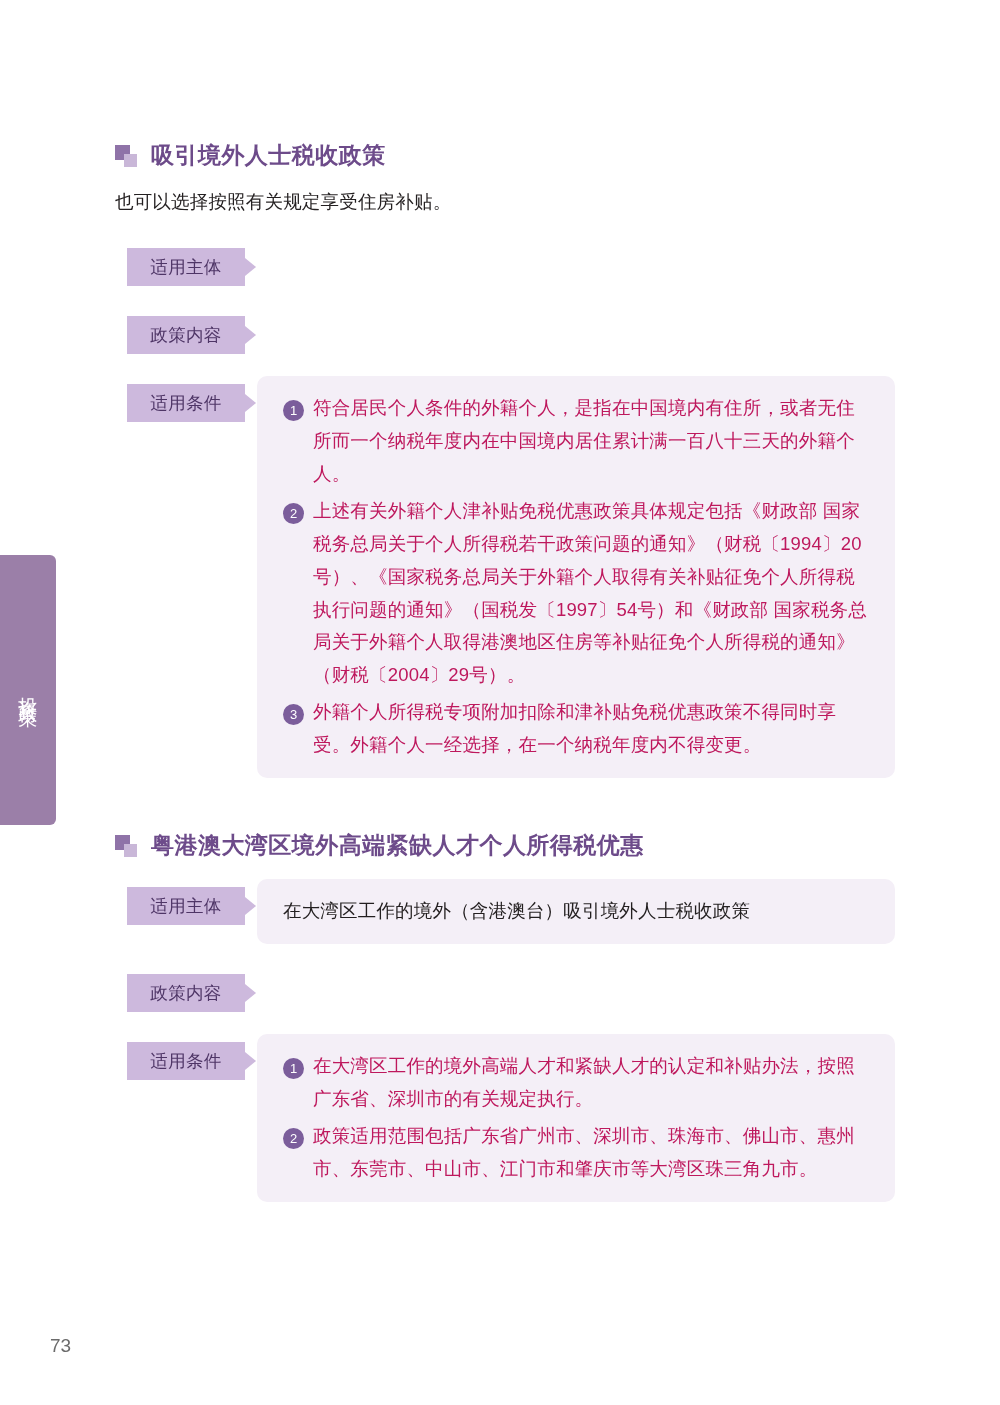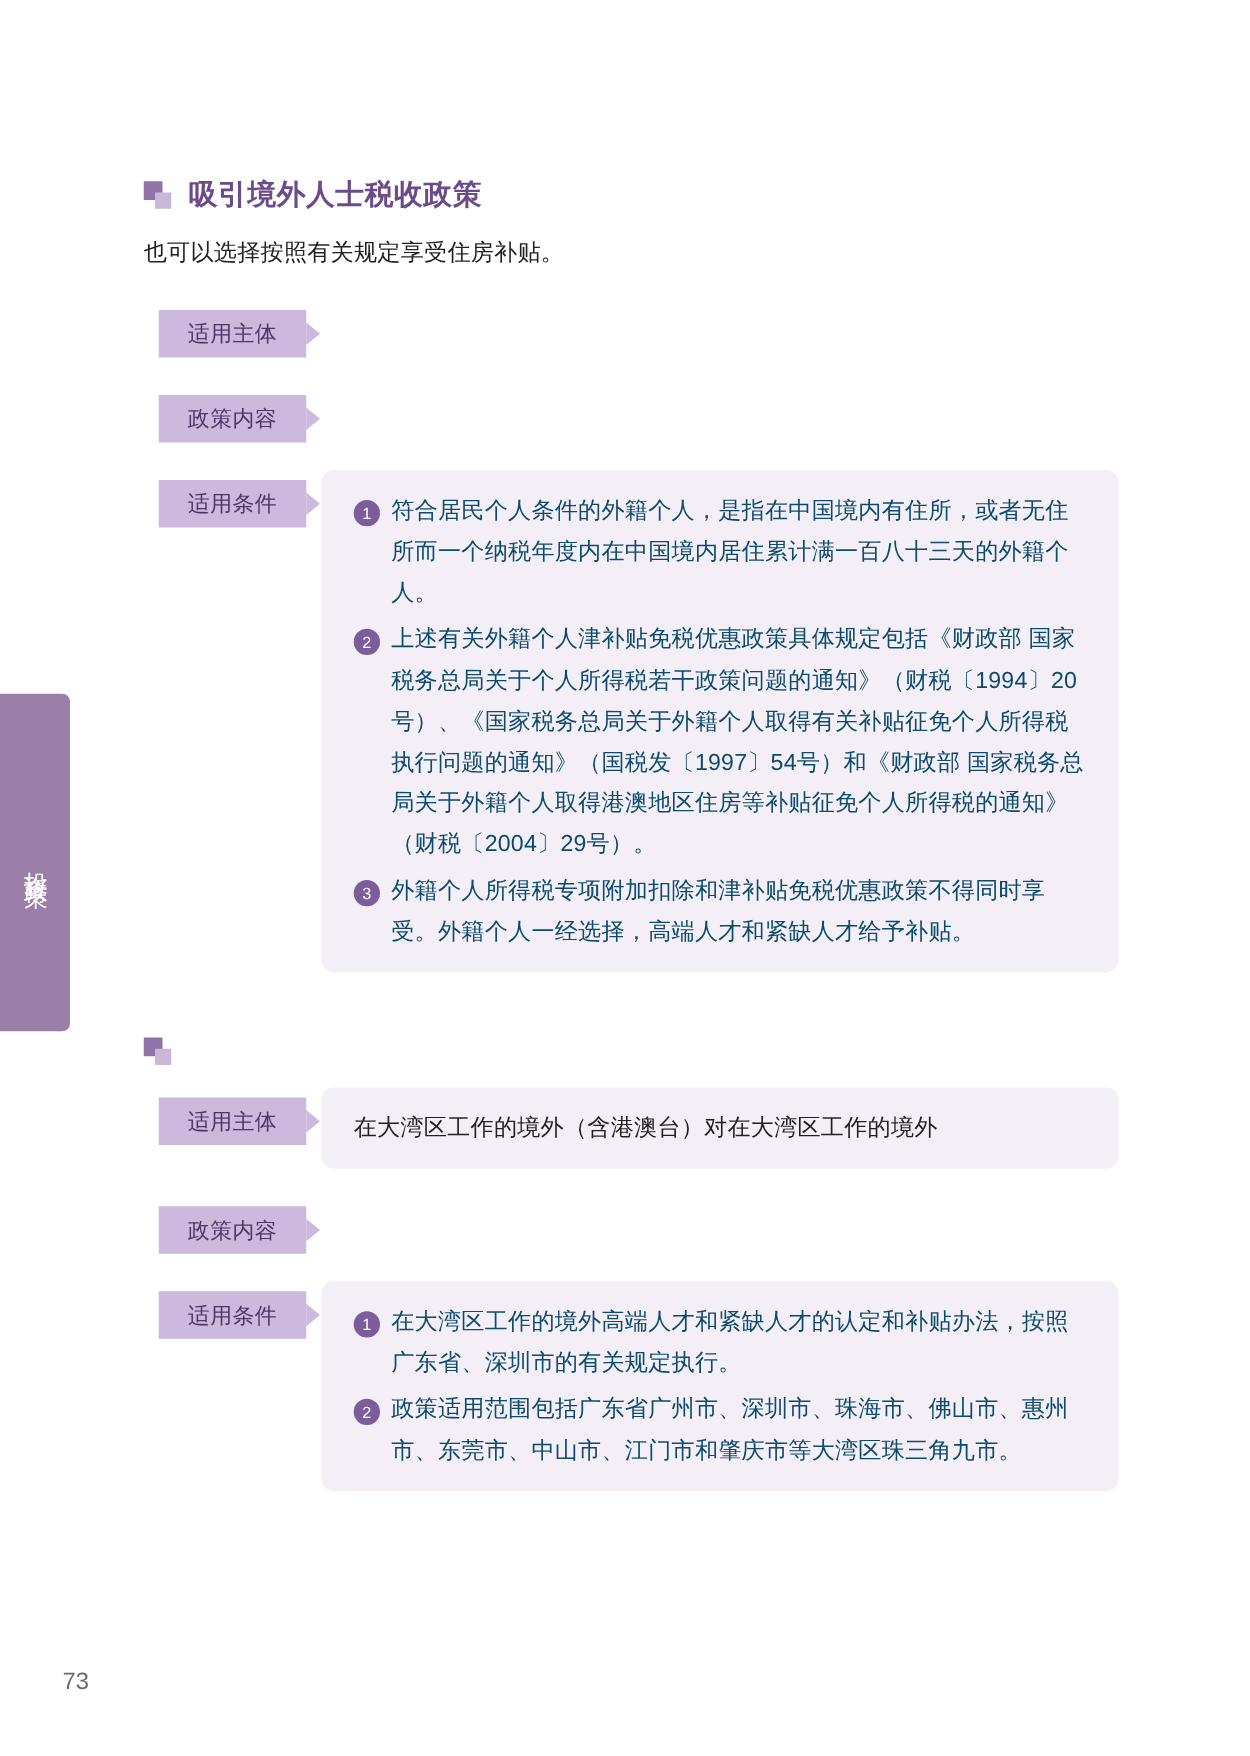--- a/index.html
+++ b/index.html
@@ -170,21 +170,21 @@
     line-height: 21px;
     text-align: center;
     margin-top: 8px;
     margin-right: 9px;
     font-family: "Liberation Sans", sans-serif;
   }
   .num-text {
     font-size: 18.5px;
     line-height: 1.78;
     letter-spacing: 0.01em;
-    color: #0c4a6e;
+    color: #be185d;
   }
 
   .gap-large { height: 30px; }
 
   .page-number {
     position: absolute;
     left: 50px;
     bottom: 48px;
     font-size: 19px;
     color: #6b6b6b;
@@ -233,43 +233,44 @@
               <li>
                 <span class="num-badge">1</span>
                 <span class="num-text">符合居民个人条件的外籍个人，是指在中国境内有住所，或者无住所而一个纳税年度内在中国境内居住累计满一百八十三天的外籍个人。</span>
               </li>
               <li>
                 <span class="num-badge">2</span>
                 <span class="num-text">上述有关外籍个人津补贴免税优惠政策具体规定包括《财政部 国家税务总局关于个人所得税若干政策问题的通知》（财税〔1994〕20号）、《国家税务总局关于外籍个人取得有关补贴征免个人所得税执行问题的通知》（国税发〔1997〕54号）和《财政部 国家税务总局关于外籍个人取得港澳地区住房等补贴征免个人所得税的通知》（财税〔2004〕29号）。</span>
               </li>
               <li>
                 <span class="num-badge">3</span>
-                <span class="num-text">外籍个人所得税专项附加扣除和津补贴免税优惠政策不得同时享受。外籍个人一经选择，高端人才和紧缺人才给予补贴。</span>
+                <span class="num-text">外籍个人所得税专项附加扣除和津补贴免税优惠政策不得同时享受。外籍个人一经选择，在一个纳税年度内不得变更。</span>
               </li>
             </ol>
           </div>
         </div>
       </div>
     </div>
 
     <div class="gap-large"></div>
 
     <div>
       <div class="section-head">
         <span class="head-marker">
           <span class="sq1"></span>
             <span class="sq2"></span>
         </span>
+        <span class="section-title">粤港澳大湾区境外高端紧缺人才个人所得税优惠</span>
       </div>
 
       <div class="row">
         <div class="row-inner">
           <div class="label-chip">适用主体</div>
           <div class="body-box">
-            <p>在大湾区工作的境外（含港澳台）对在大湾区工作的境外</p>
+            <p>在大湾区工作的境外（含港澳台）吸引境外人士税收政策</p>
           </div>
         </div>
       </div>
 
       <div class="row">
         <div class="row-inner">
           <div class="label-chip">政策内容</div>
         </div>
       </div>
 

